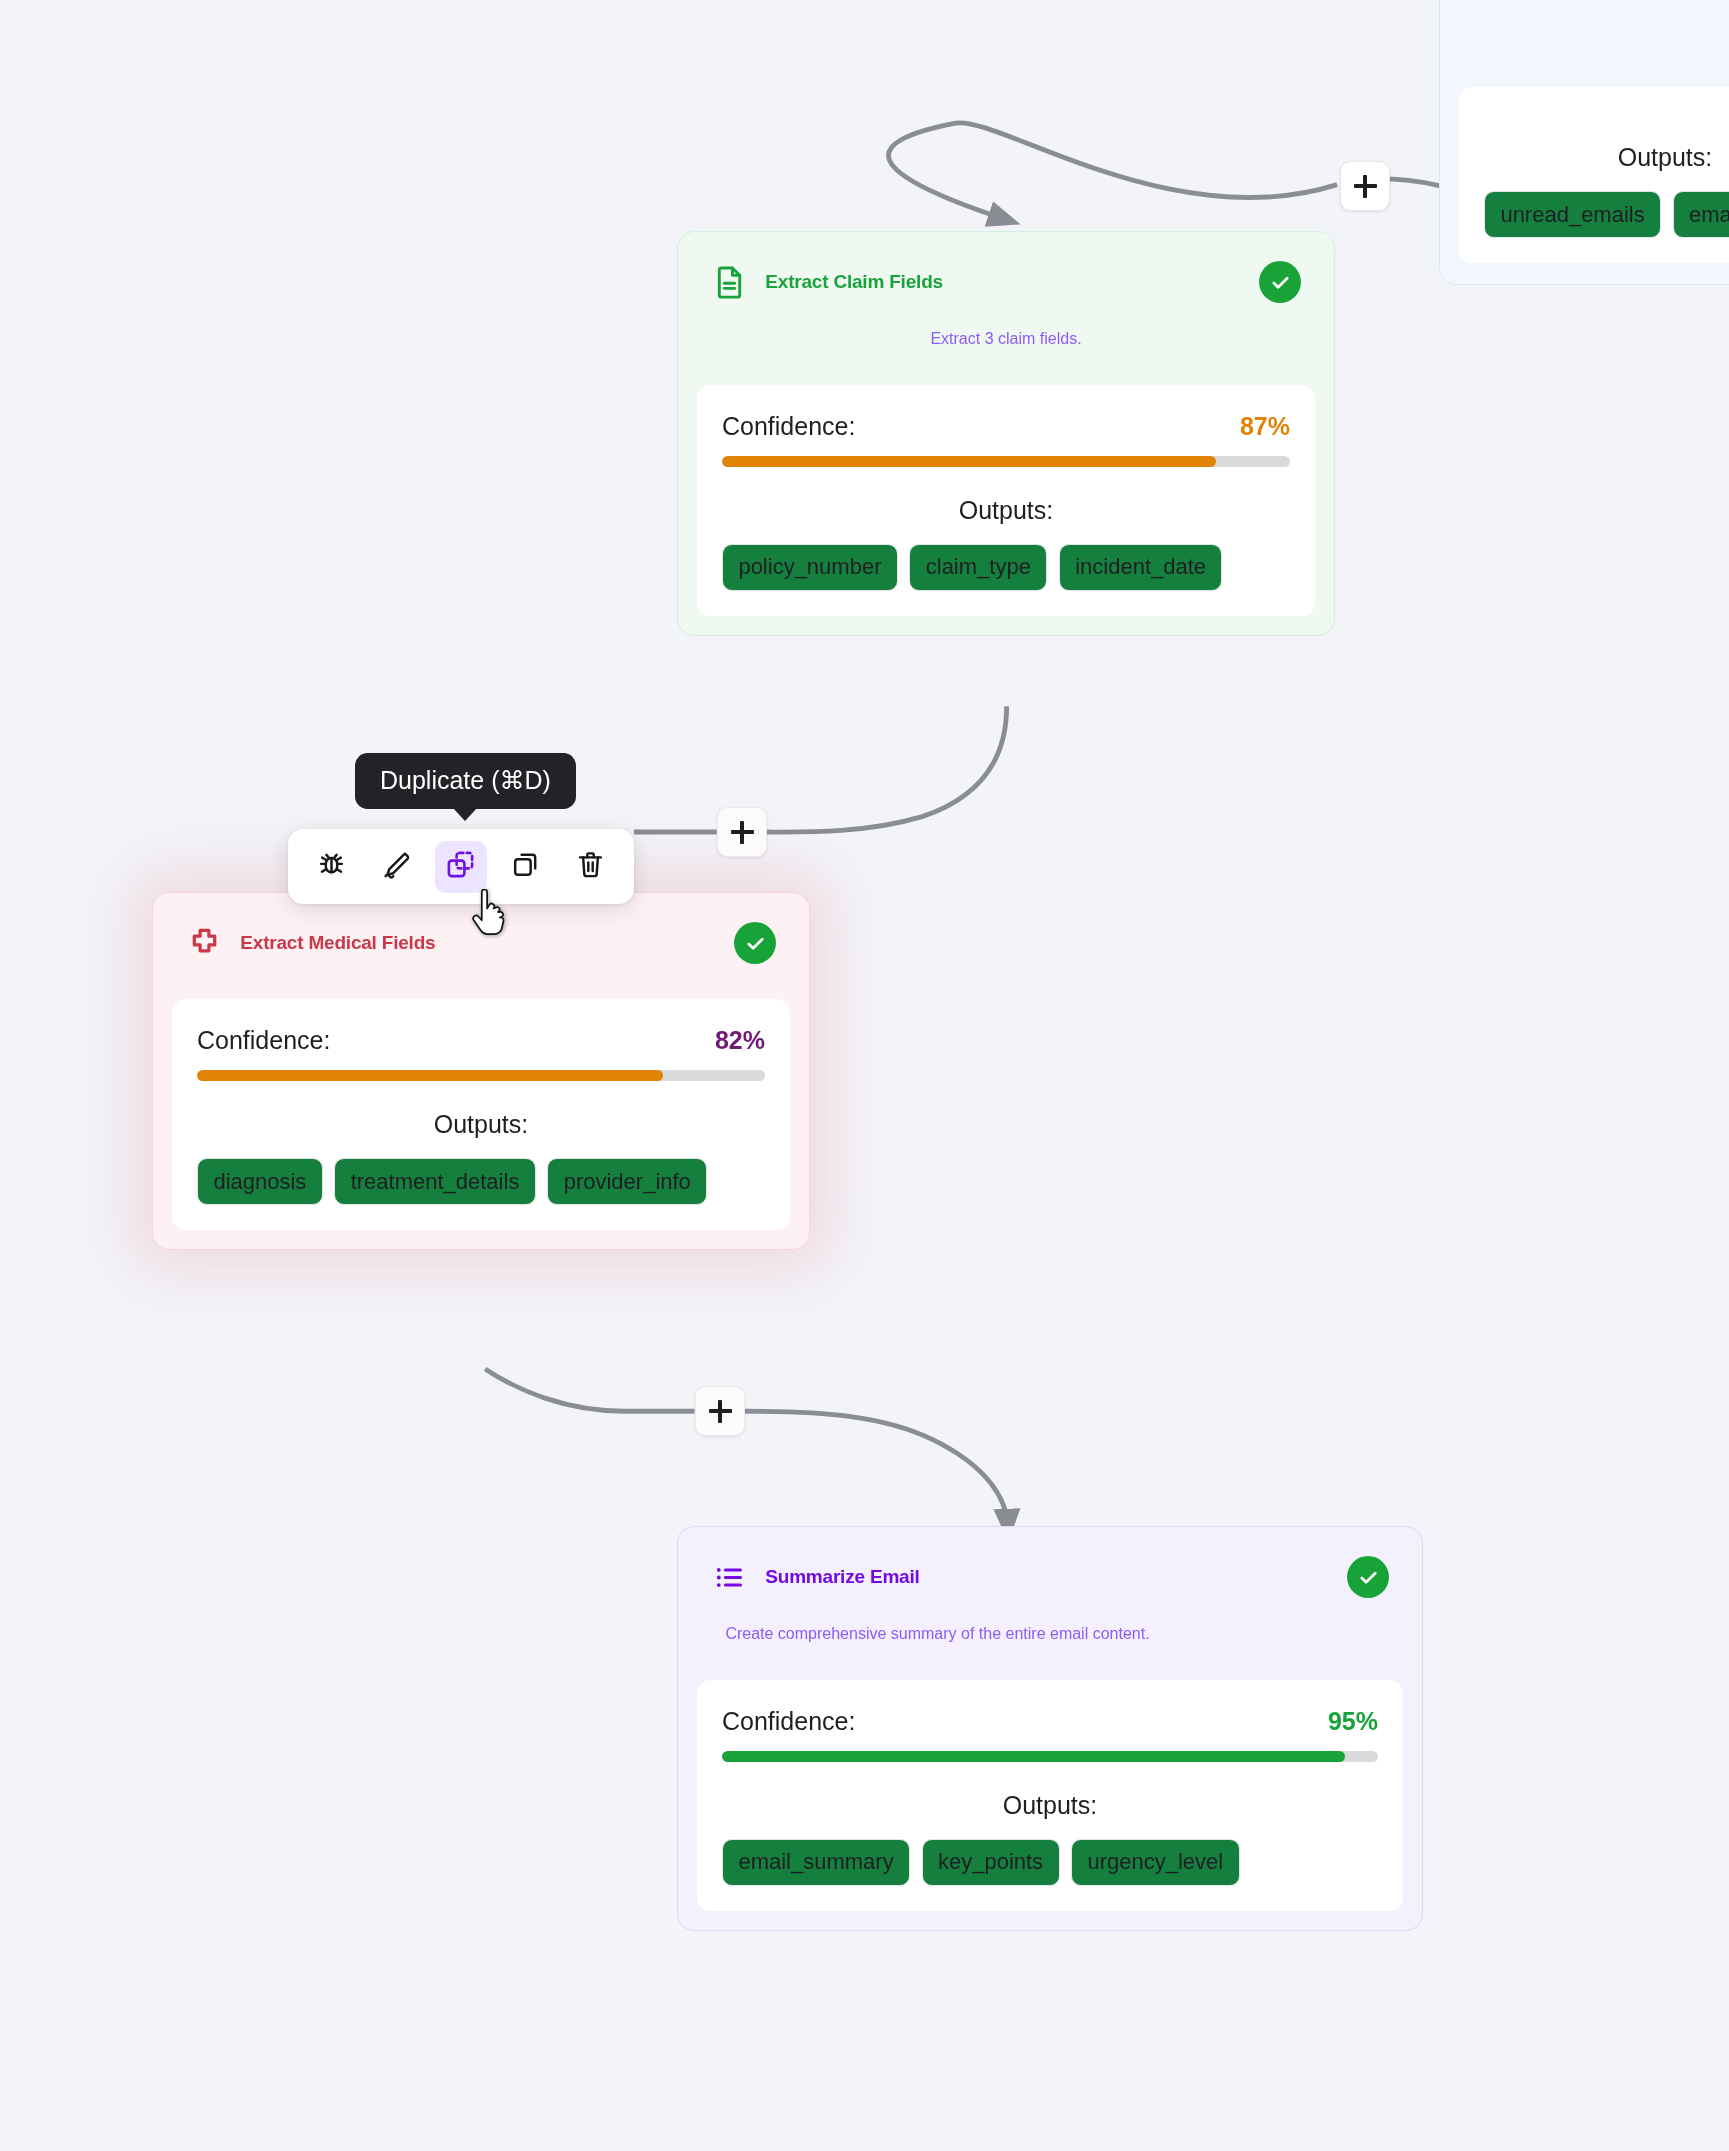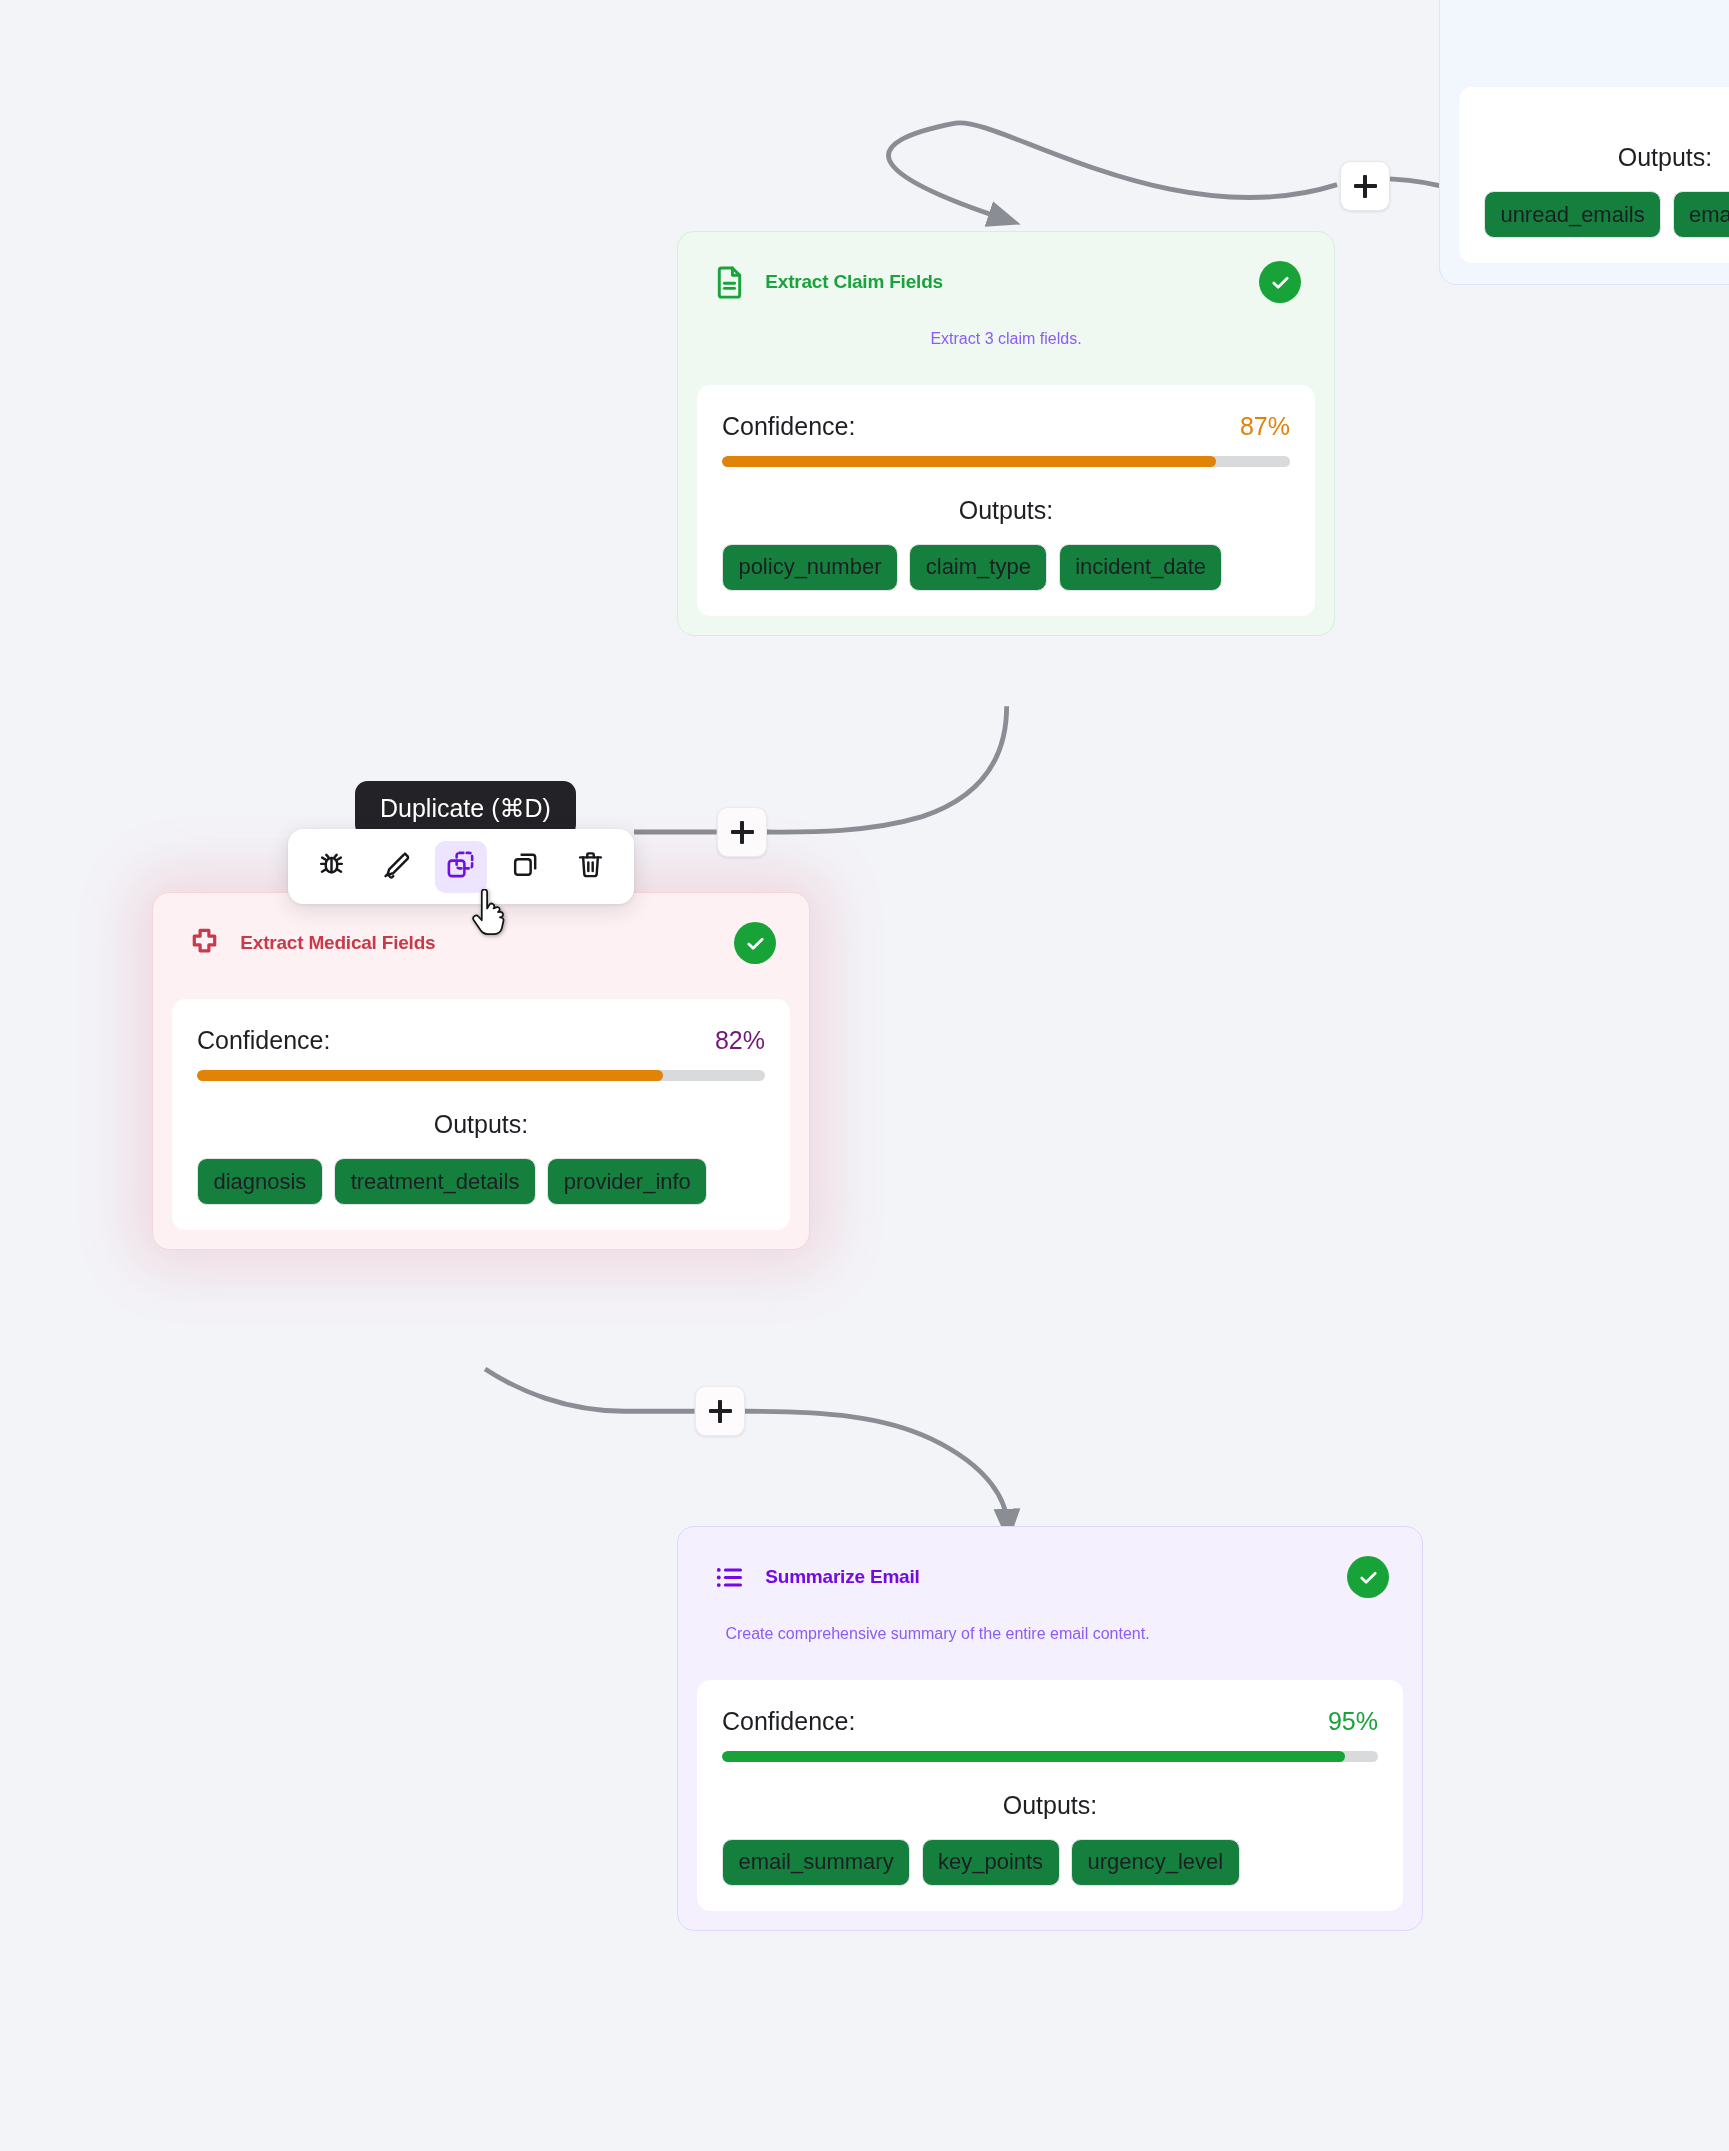--- a/index.html
+++ b/index.html
@@ -70,21 +70,21 @@
     display: flex;
     align-items: baseline;
     justify-content: space-between;
   }
   .conf-label {
     font-size: 25px;
     color: #1d1f23;
   }
   .conf-value {
     font-size: 25px;
-    font-weight: normal;
+    font-weight: bold;
   }
   .conf-track {
     margin-top: 15.4px;
     height: 10.6px;
     border-radius: 5.8px;
     background: #d9dadc;
     overflow: hidden;
   }
   .conf-fill {
     height: 100%;
@@ -191,21 +191,20 @@
   
   #tooltip {
     position: absolute;
     left: 355px; top: 753px;
     background: #232327;
     color: #ffffff;
     border-radius: 12.5px;
     padding: 13.4px 25px;
     font-size: 25px;
     white-space: nowrap;
-    margin-top: 28px;
   }
   #tooltip::after {
     content: "";
     position: absolute;
     left: 50%; bottom: -12.5px;
     transform: translateX(-50%);
     width: 0; height: 0;
     border-left: 12.5px solid transparent;
     border-right: 12.5px solid transparent;
     border-top: 13.4px solid #232327;

